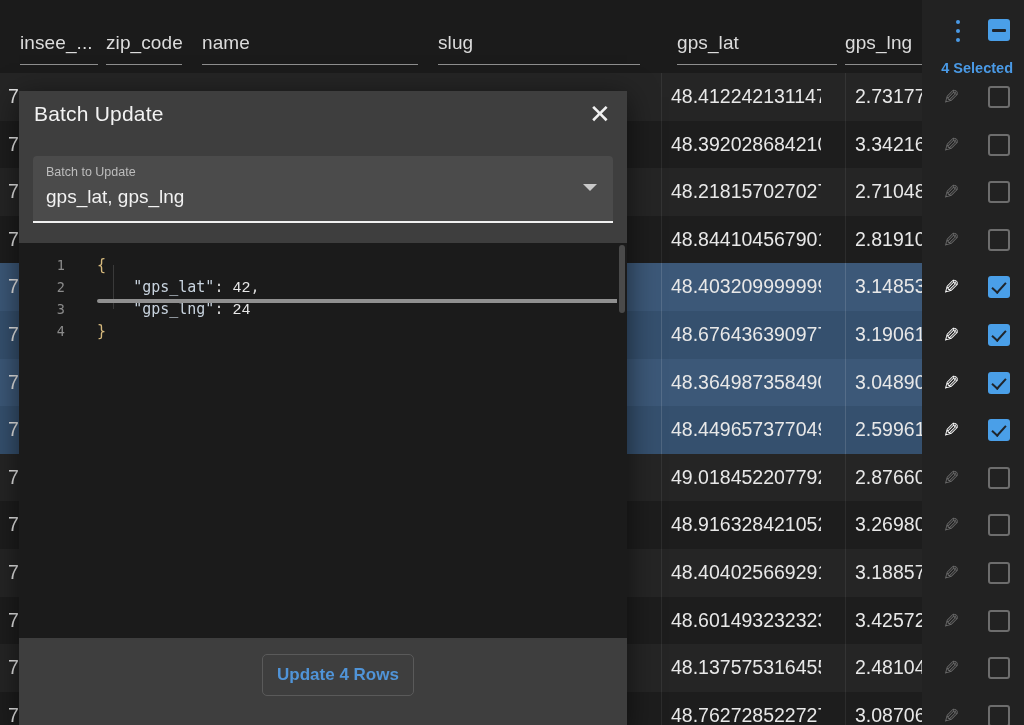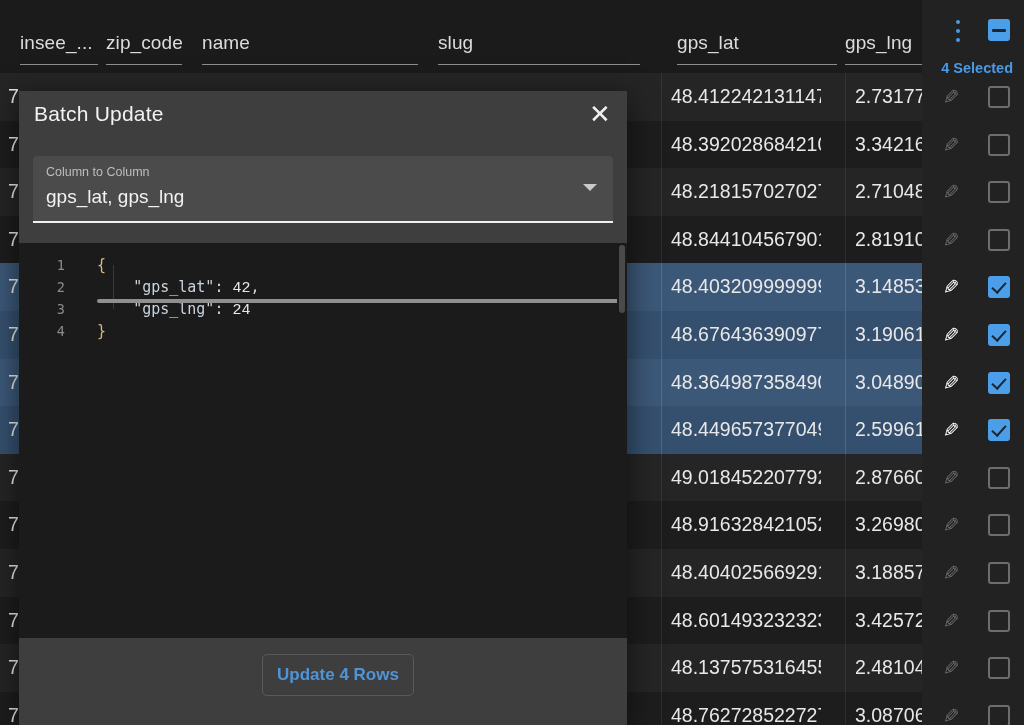--- a/index.html
+++ b/index.html
@@ -416,21 +416,21 @@
 
   <div class="dialog">
 
     <div class="dlg-head">
       <div class="dlg-title">Batch Update</div>
       <div class="dlg-close">✕</div>
     </div>
 
     <div class="select-wrap">
       <div class="select-field">
-        <div class="select-label">Column to Column</div>
+        <div class="select-label">Batch to Update</div>
         <div class="select-value">gps_lat, gps_lng</div>
         <div class="select-arrow"></div>
         <div class="select-underline"></div>
       </div>
     </div>
 
     <div class="editor">
       <div class="code">
 
       <div class="ln"><span class="gut">1</span><span class="src"><span class="k-brace">{</span></span></div>

